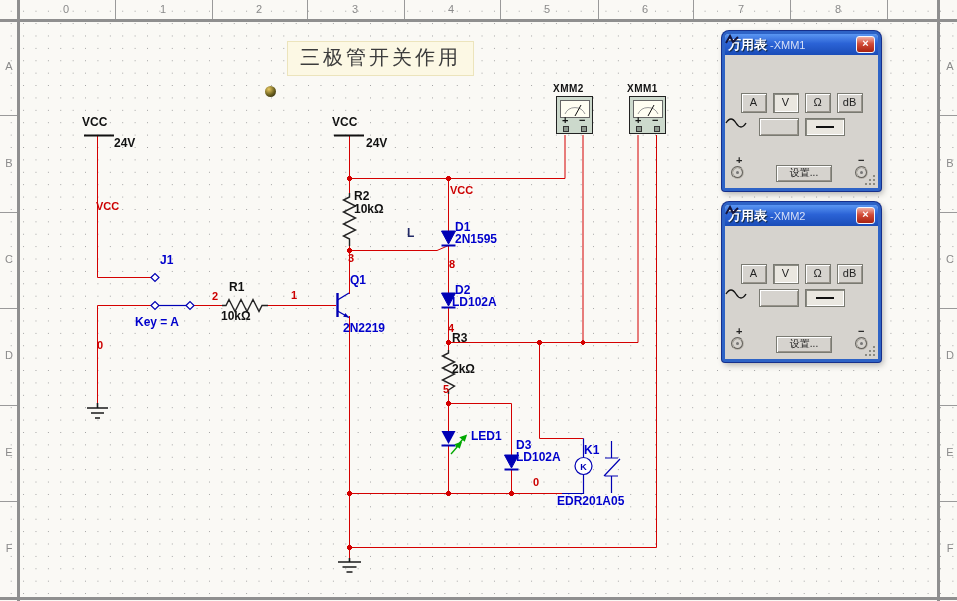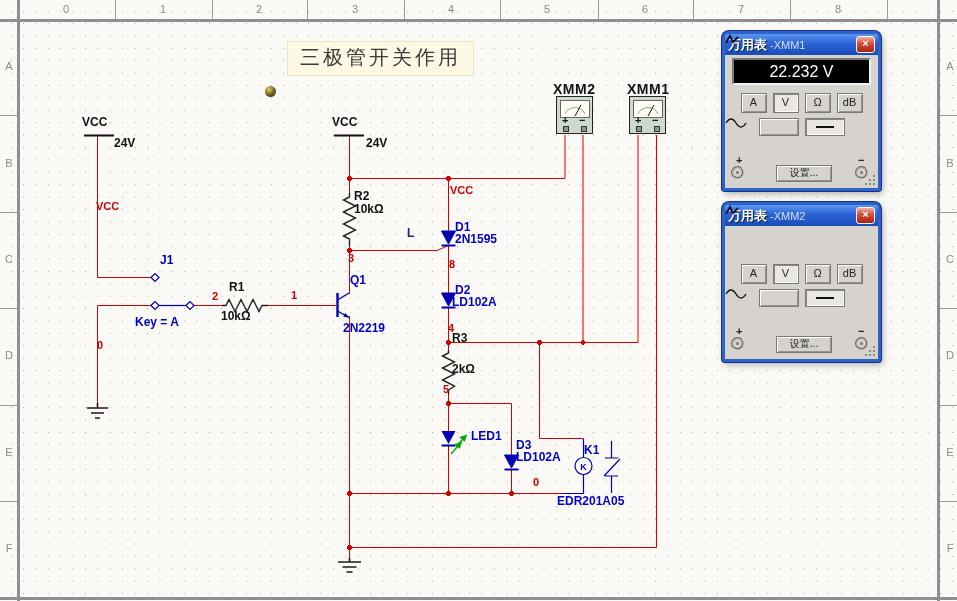--- a/index.html
+++ b/index.html
@@ -7,21 +7,21 @@
     position:relative;width:957px;height:601px;overflow:hidden;
     background-color:#faf9f5;
     background-image:radial-gradient(circle,#9e9e9e 0.7px,transparent 0.9px);
     background-size:12.4px 12.4px;background-position:5px 5px;
     font-family:"Liberation Sans",sans-serif;
   }
   .lb{position:absolute;font:bold 12px "Liberation Sans",sans-serif;color:#0000cc;white-space:nowrap;line-height:12px}
   .net{font-size:11px;color:#cc0000}
   .blk{color:#111}
   .dk{color:#222a66}
-  .xmmlab{font-size:14px;color:#111;letter-spacing:0.5px}
+  .xmmlab{font-size:10px;color:#111;letter-spacing:0.5px}
   .colnum,.rowlet{position:absolute;font:11px "Liberation Sans",sans-serif;color:#8a8a8a;text-align:center}
   .colnum{width:24px;top:3px}
   .rowlet{width:14px}
   
   .note{position:absolute;left:287px;top:41px;padding:2px 12px 4px 12px;
     background:#fcf8e4;border:1px solid #ece4bc;color:#3c3c3c;
     font:20px "Liberation Sans",sans-serif;letter-spacing:3px}
   .bubble{position:absolute;left:265px;top:86px;width:11px;height:11px;border-radius:50%;
     background:radial-gradient(circle at 35% 30%,#e8c860,#6a5f1e 55%,#1c1c10)}
   
@@ -287,21 +287,20 @@
   <div class="mm" style="top:31px">
     <div class="mm-title">
       <svg width="14" height="12">
           <path d="M1 9 L5 2 L8 8 L13 3" stroke="#14143c" fill="none" stroke-width="2"></path>
         </svg>
       <span class="t1">万用表</span>
       <span class="t2">-XMM1</span>
       <div class="mm-close">×</div>
     </div>
     <div class="mm-body">
-      <div class="mm-display">22.232 V</div>
       <div class="btnrow">
         <div class="b3 btn">A</div>
         <div class="b3 btn pressed">V</div>
         <div class="b3 btn">Ω</div>
         <div class="b3 btn">dB</div>
       </div>
       <div class="waverow">
         <div class="b3 wbtn">
           <svg width="22" height="10">
               <path d="M1 5 Q 6 -3 11 5 T 21 5" stroke="#111" fill="none" stroke-width="1.4"></path>

